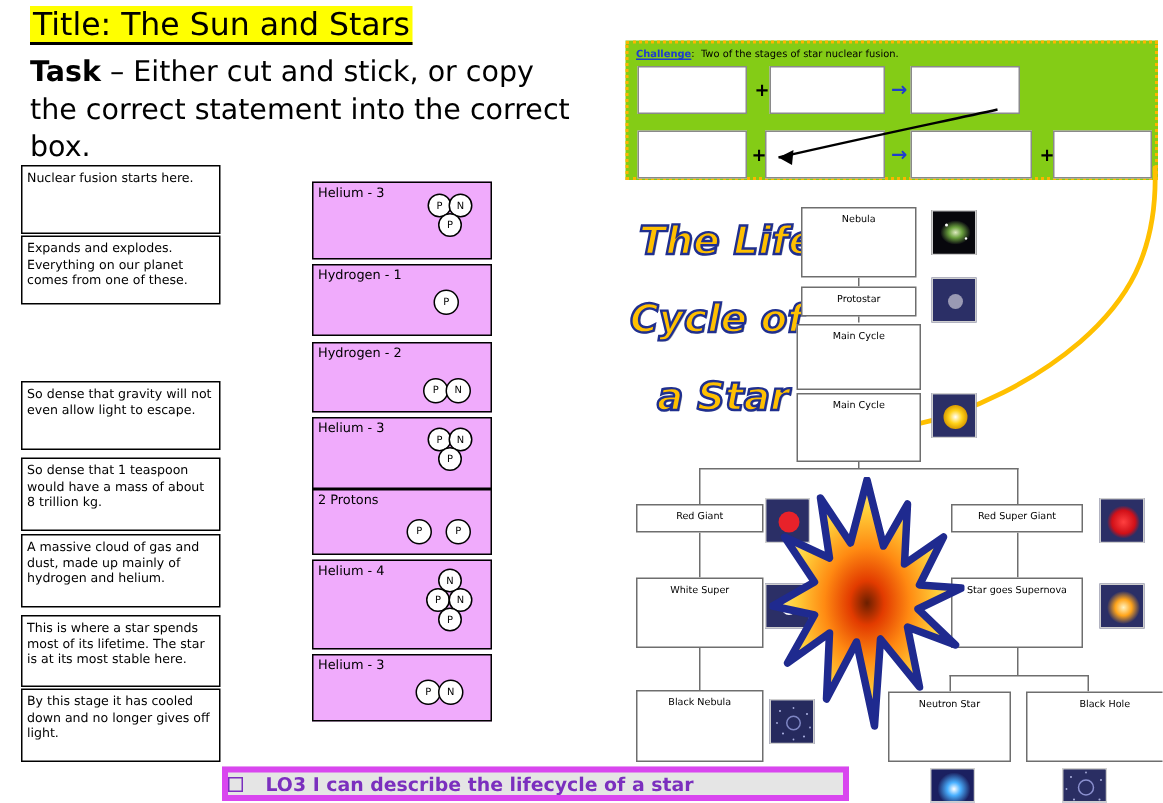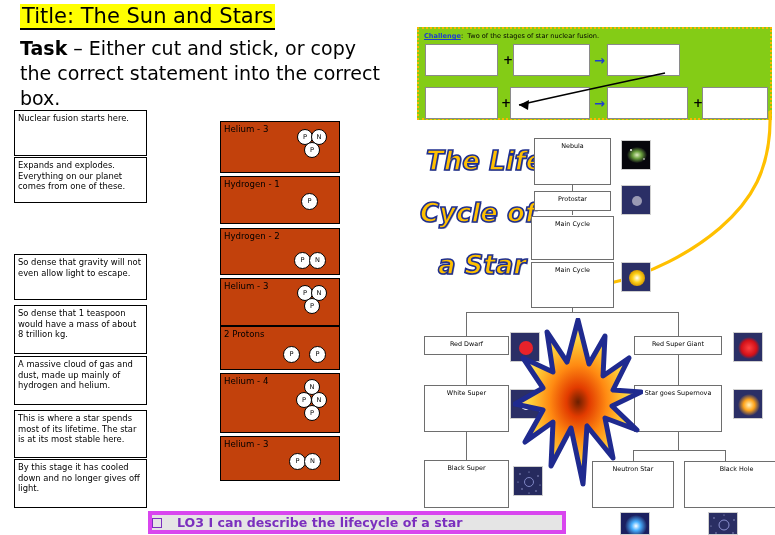--- a/index.html
+++ b/index.html
@@ -28,22 +28,22 @@
   
   .stmt{
     position:absolute;left:14px;width:133px;border:1.2px solid #000;
     box-sizing:border-box;background:#fff;
     font-size:8.4px;line-height:10.6px;color:#000;padding:2px 3px;
     font-family:"DejaVu Sans","Liberation Sans",sans-serif;
   }
 
   
   .atombox{
-    position:absolute;left:220px;width:120px;border:1.2px solid #000;
-    box-sizing:border-box;background:#c2410c;
+    position:absolute;left:208px;width:120px;border:1.2px solid #000;
+    box-sizing:border-box;background:#f0abfc;
   }
   .atom-label{
     position:absolute;left:3px;top:2px;font-size:8.6px;line-height:11px;color:#000;
     white-space:nowrap;
   }
   .nuc{
     position:absolute;border:1px solid #000;border-radius:50%;
     background:#fff;box-sizing:border-box;
     font-size:6.6px;line-height:1;color:#000;
     display:flex;align-items:center;justify-content:center;
@@ -222,27 +222,27 @@
     <span>Protostar</span>
   </div>
   <div class="fbox" style="left:531px;top:216px;width:83px;height:44px;">
     <span>Main Cycle</span>
   </div>
   <div class="fbox" style="left:531px;top:262px;width:83px;height:46px;">
     <span>Main Cycle</span>
   </div>
 
   <div class="fbox" style="left:424px;top:336px;width:85px;height:19px;">
-    <span>Red Dwarf</span>
+    <span>Red Giant</span>
   </div>
   <div class="fbox" style="left:424px;top:385px;width:85px;height:47px;">
     <span>White Super</span>
   </div>
   <div class="fbox" style="left:424px;top:460px;width:85px;height:48px;">
-    <span>Black Super</span>
+    <span>Black Nebula</span>
   </div>
 
   <div class="fbox" style="left:634px;top:385px;width:88px;height:47px;">
     <span>Star goes Supernova</span>
   </div>
   <div class="fbox" style="left:634px;top:336px;width:88px;height:19px;">
     <span>Red Super Giant</span>
   </div>
   <div class="fbox" style="left:592px;top:461px;width:82px;height:47px;">
     <span>Neutron Star</span>

